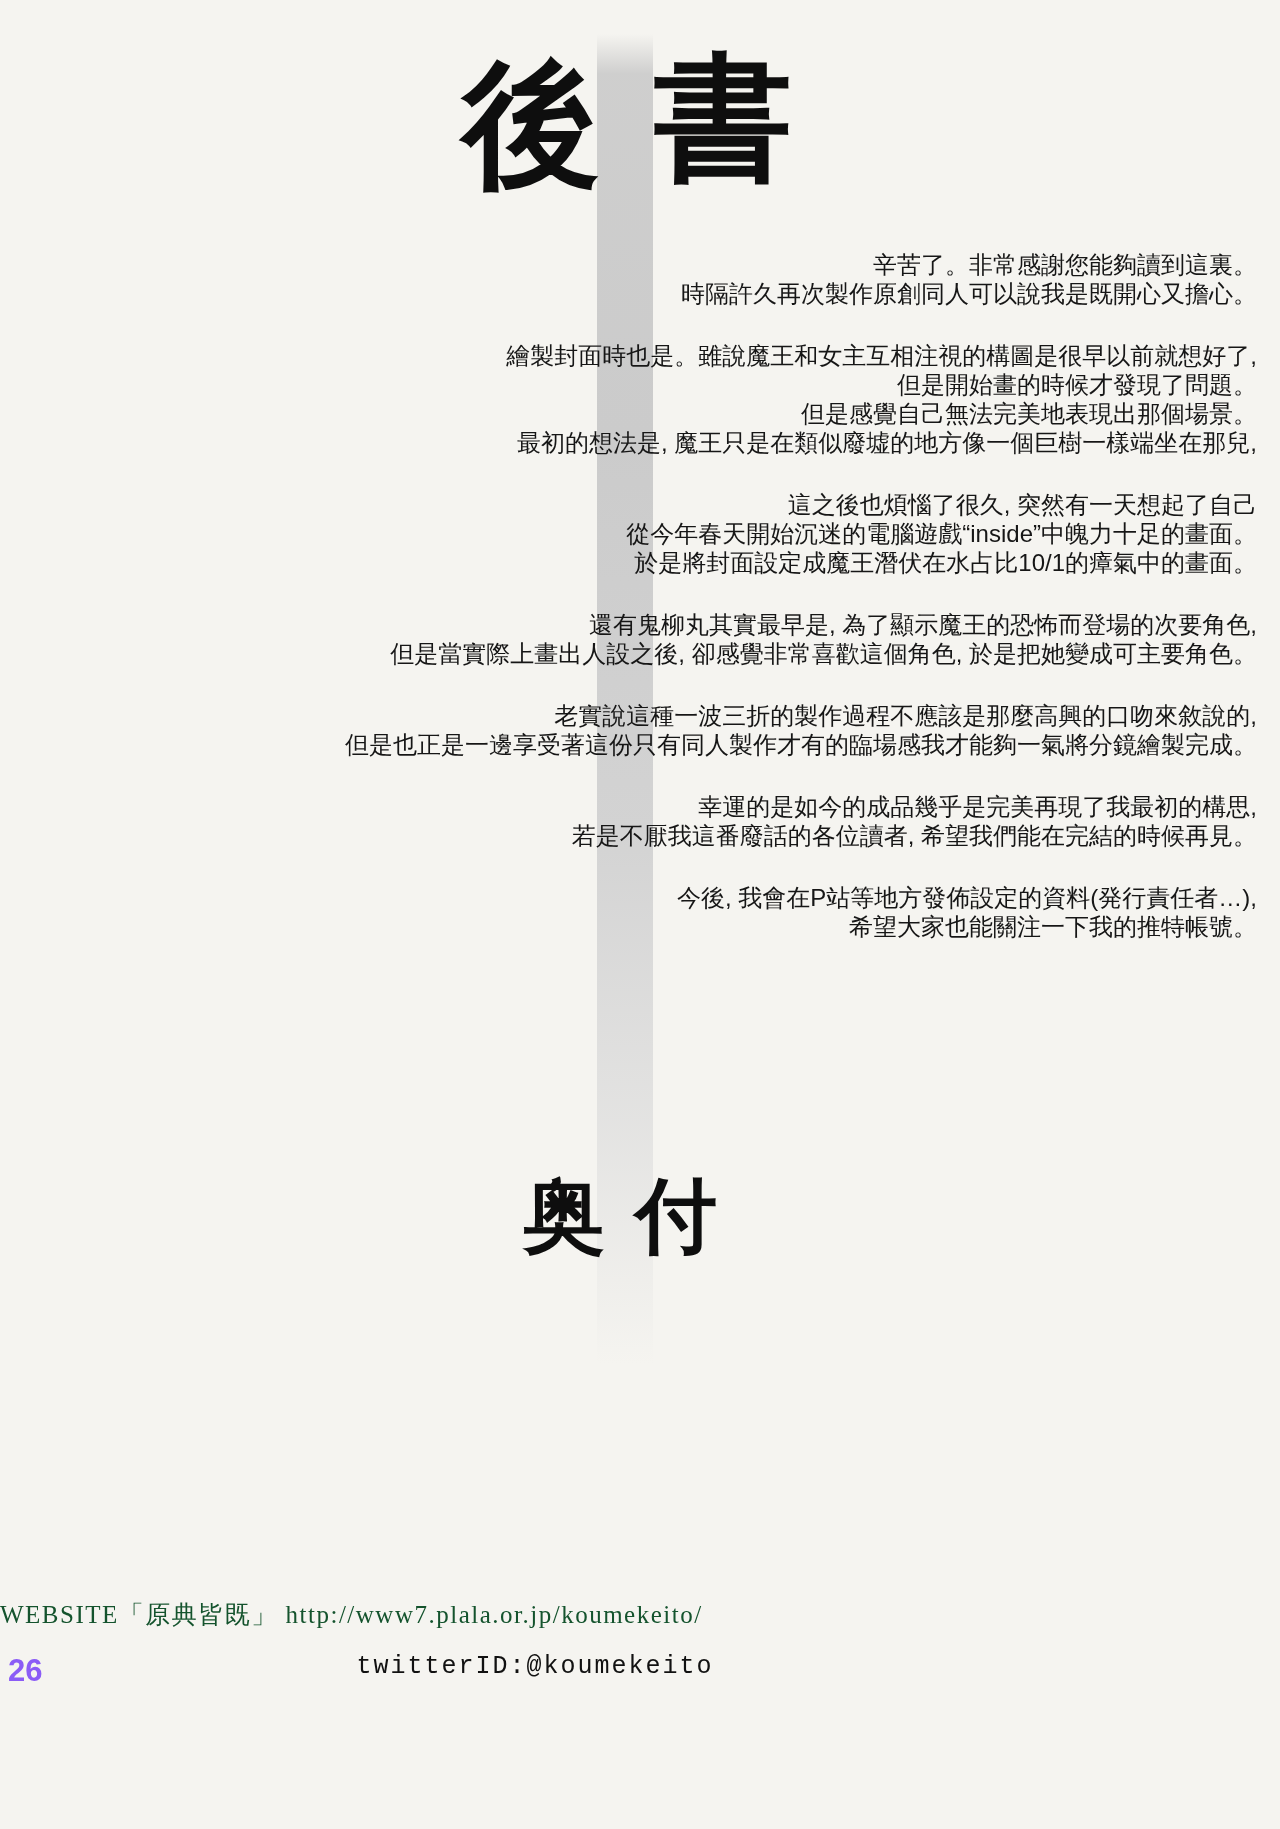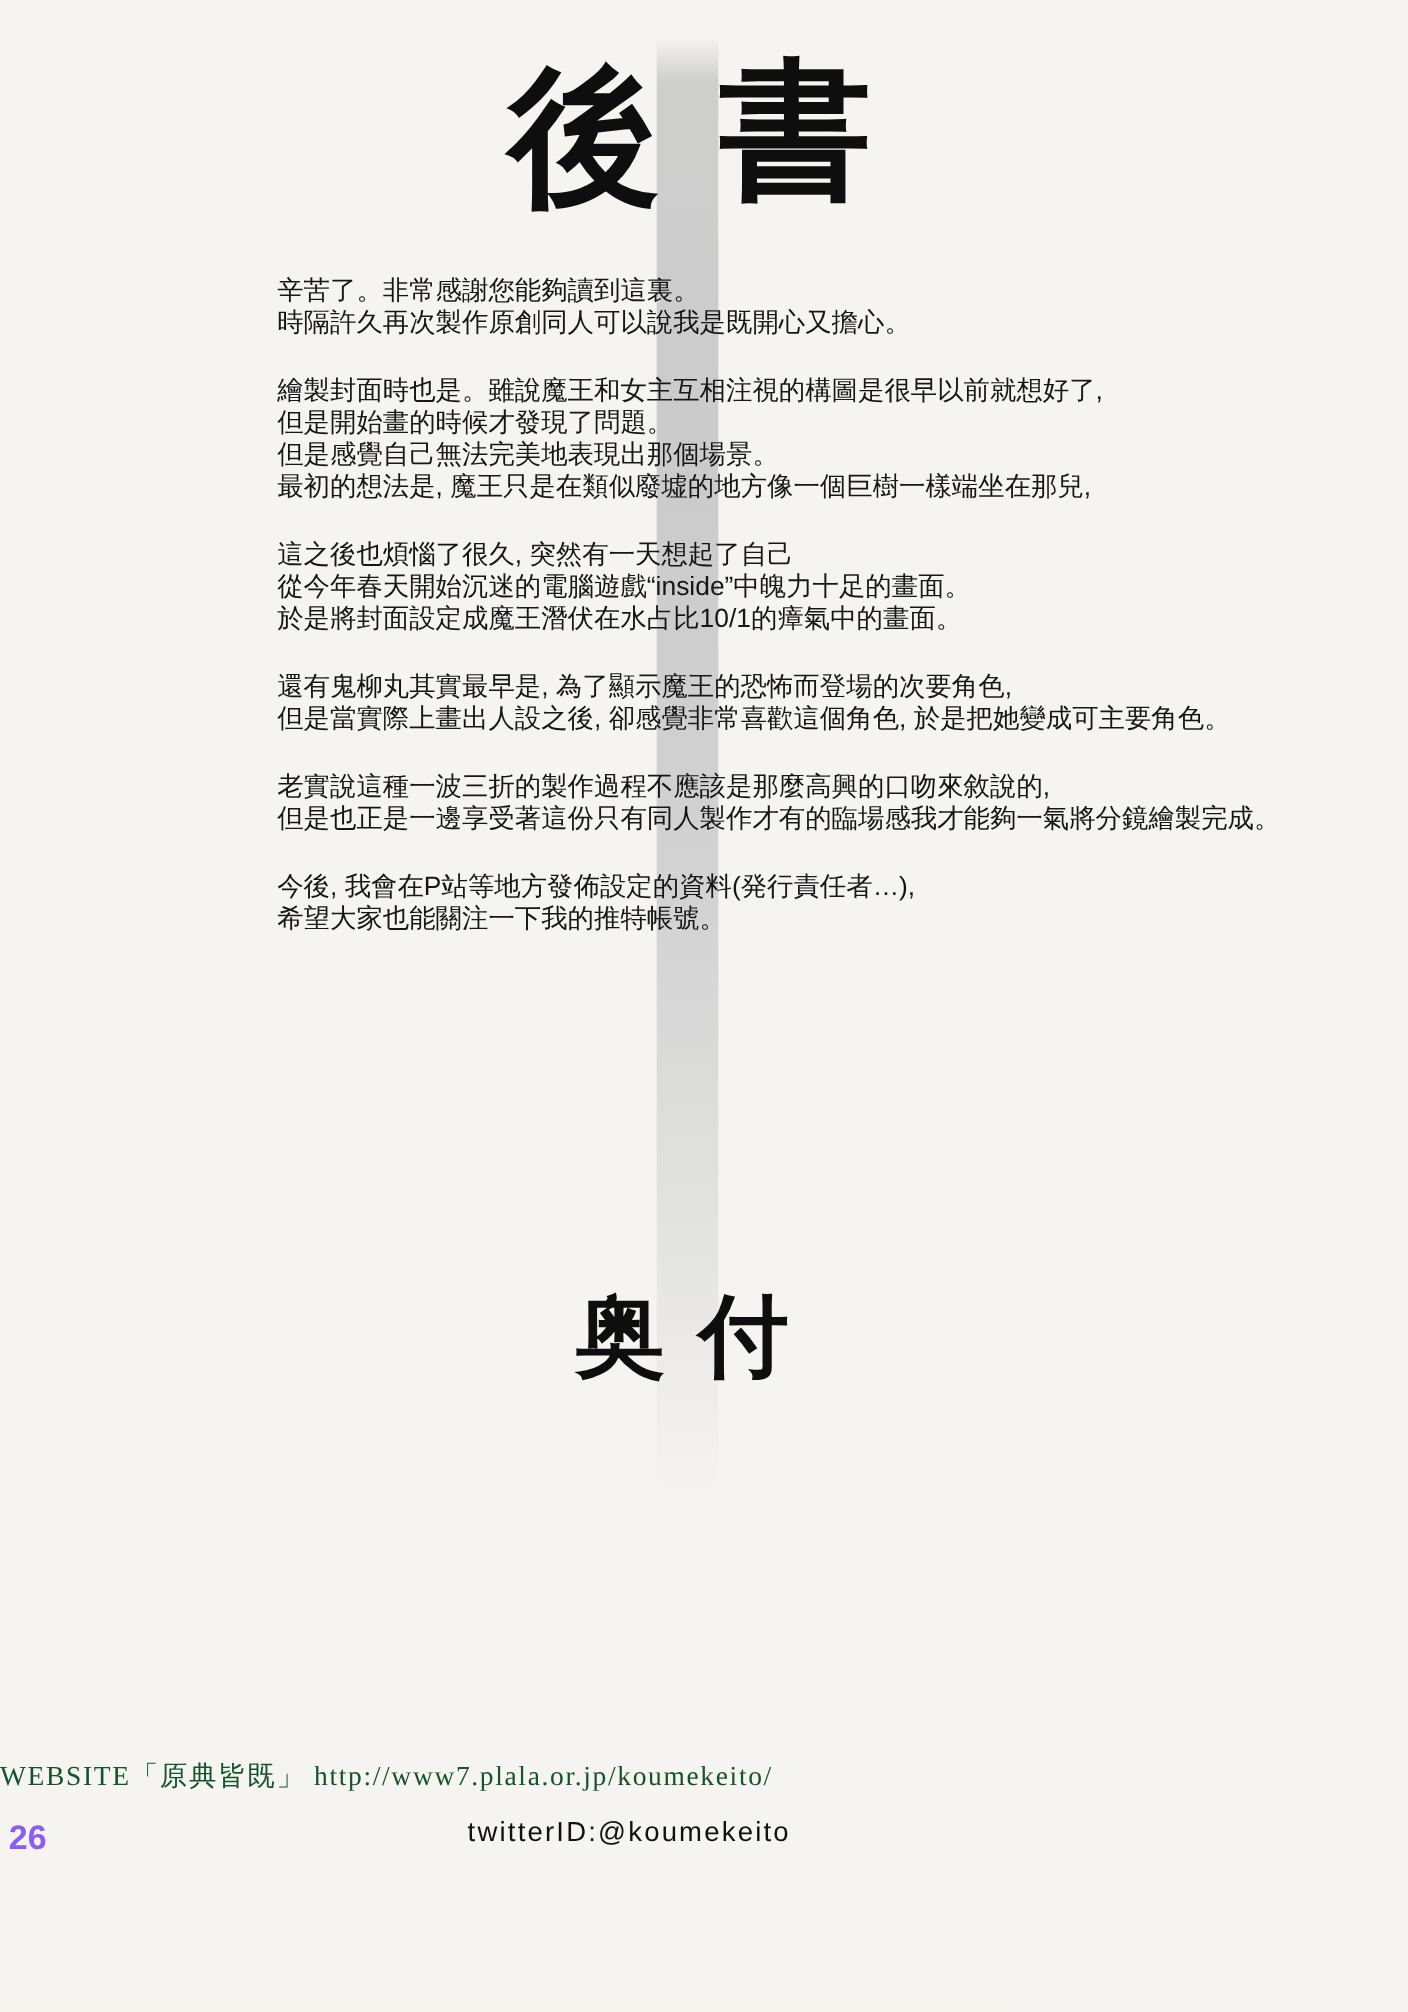--- a/index.html
+++ b/index.html
@@ -29,21 +29,21 @@
     font-family:"DejaVu Serif","Liberation Serif",serif;
     font-weight:bold;font-size:138px;line-height:1.1;color:#0e0e0e;
   }
   .title .ch2{margin-top:-6px;}
   
   .body-text{
     position:absolute;left:252px;top:250px;width:1005px;
     font-size:24px;line-height:29px;color:#161616;
   }
   .body-text .para{margin:0 0 33px 0;}
-  .body-text .line{white-space:nowrap;}
+  .body-text .line{white-space:nowrap;text-align:right;}
   
   .colophon-title{
     position:absolute;left:0;top:1168px;width:1240px;
     display:flex;justify-content:center;gap:30px;
     font-family:"DejaVu Serif","Liberation Serif",serif;
     font-weight:bold;font-size:82px;line-height:1.15;color:#0e0e0e;
   }
   .colophon-entries{
     position:absolute;left:0;top:1286px;width:1240px;
     text-align:center;
@@ -56,22 +56,22 @@
     font-size:27px;line-height:35px;letter-spacing:4px;
   }
   .colophon-entries .value.date{font-size:29px;letter-spacing:2px;}
   .website{
     position:absolute;left:0;top:1598px;width:1070px;
     font-family:"Liberation Serif","DejaVu Serif",serif;
     font-size:25px;letter-spacing:1.5px;color:#14532d;
   }
   .twitter{
     position:absolute;left:0;top:1652px;width:1070px;text-align:center;
-    font-family:Liberation Sans, sans-serif;
-    font-size:25px;letter-spacing:2px;color:#111;padding-left:37px;
+    font-family:Liberation Mono, monospace;
+    font-size:25px;letter-spacing:2px;color:#111;
   }
   .page-number{
     position:absolute;left:8px;top:1653px;
     font-size:31px;font-weight:bold;color:#8b5cf6;
   }
 </style>
 </head>
 <body>
 
 <div class="page">
@@ -101,20 +101,24 @@
     </div>
     <div class="para">
       <div class="line">還有鬼柳丸其實最早是, 為了顯示魔王的恐怖而登場的次要角色,</div>
       <div class="line">但是當實際上畫出人設之後, 卻感覺非常喜歡這個角色, 於是把她變成可主要角色。</div>
     </div>
     <div class="para">
       <div class="line">老實說這種一波三折的製作過程不應該是那麼高興的口吻來敘說的,</div>
       <div class="line">但是也正是一邊享受著這份只有同人製作才有的臨場感我才能夠一氣將分鏡繪製完成。</div>
     </div>
     <div class="para">
+      <div class="line">幸運的是如今的成品幾乎是完美再現了我最初的構思,</div>
+      <div class="line">若是不厭我這番廢話的各位讀者, 希望我們能在完結的時候再見。</div>
+    </div>
+    <div class="para">
       <div class="line">今後, 我會在P站等地方發佈設定的資料(発行責任者…),</div>
       <div class="line">希望大家也能關注一下我的推特帳號。</div>
     </div>
   </div>
 
   <div class="colophon-title">
     <span>奥</span>
     <span>付</span>
   </div>
 

